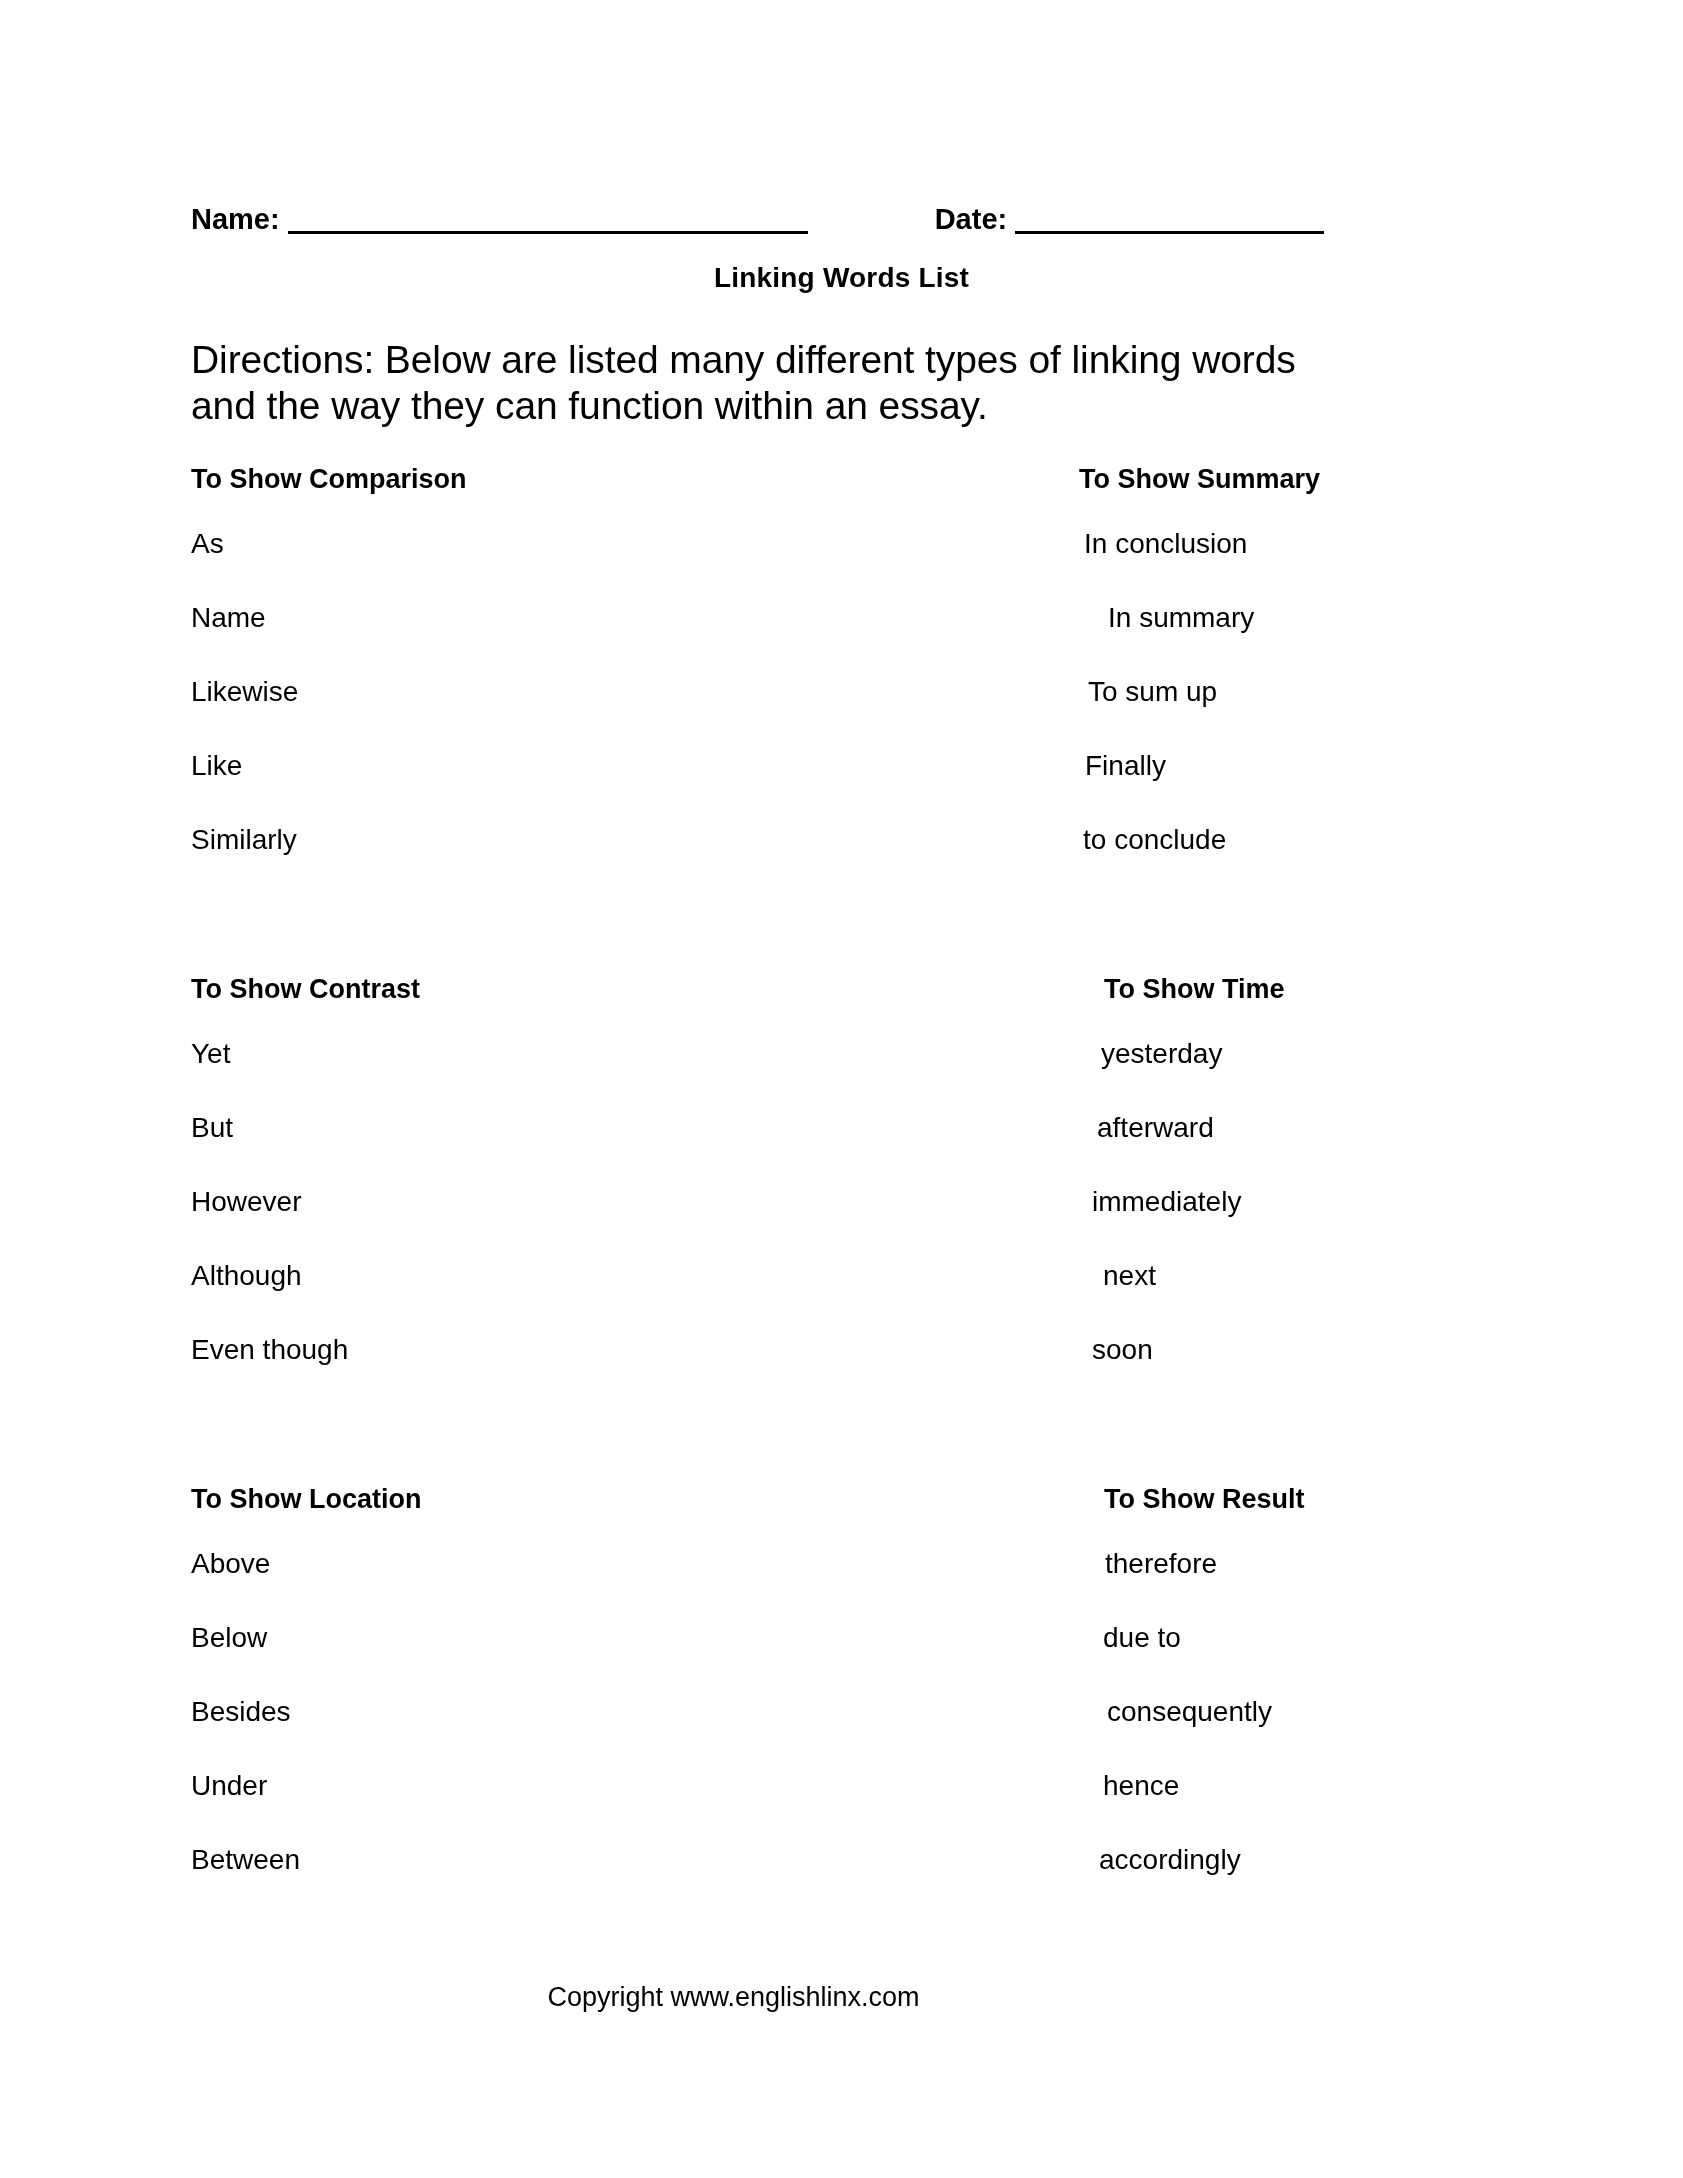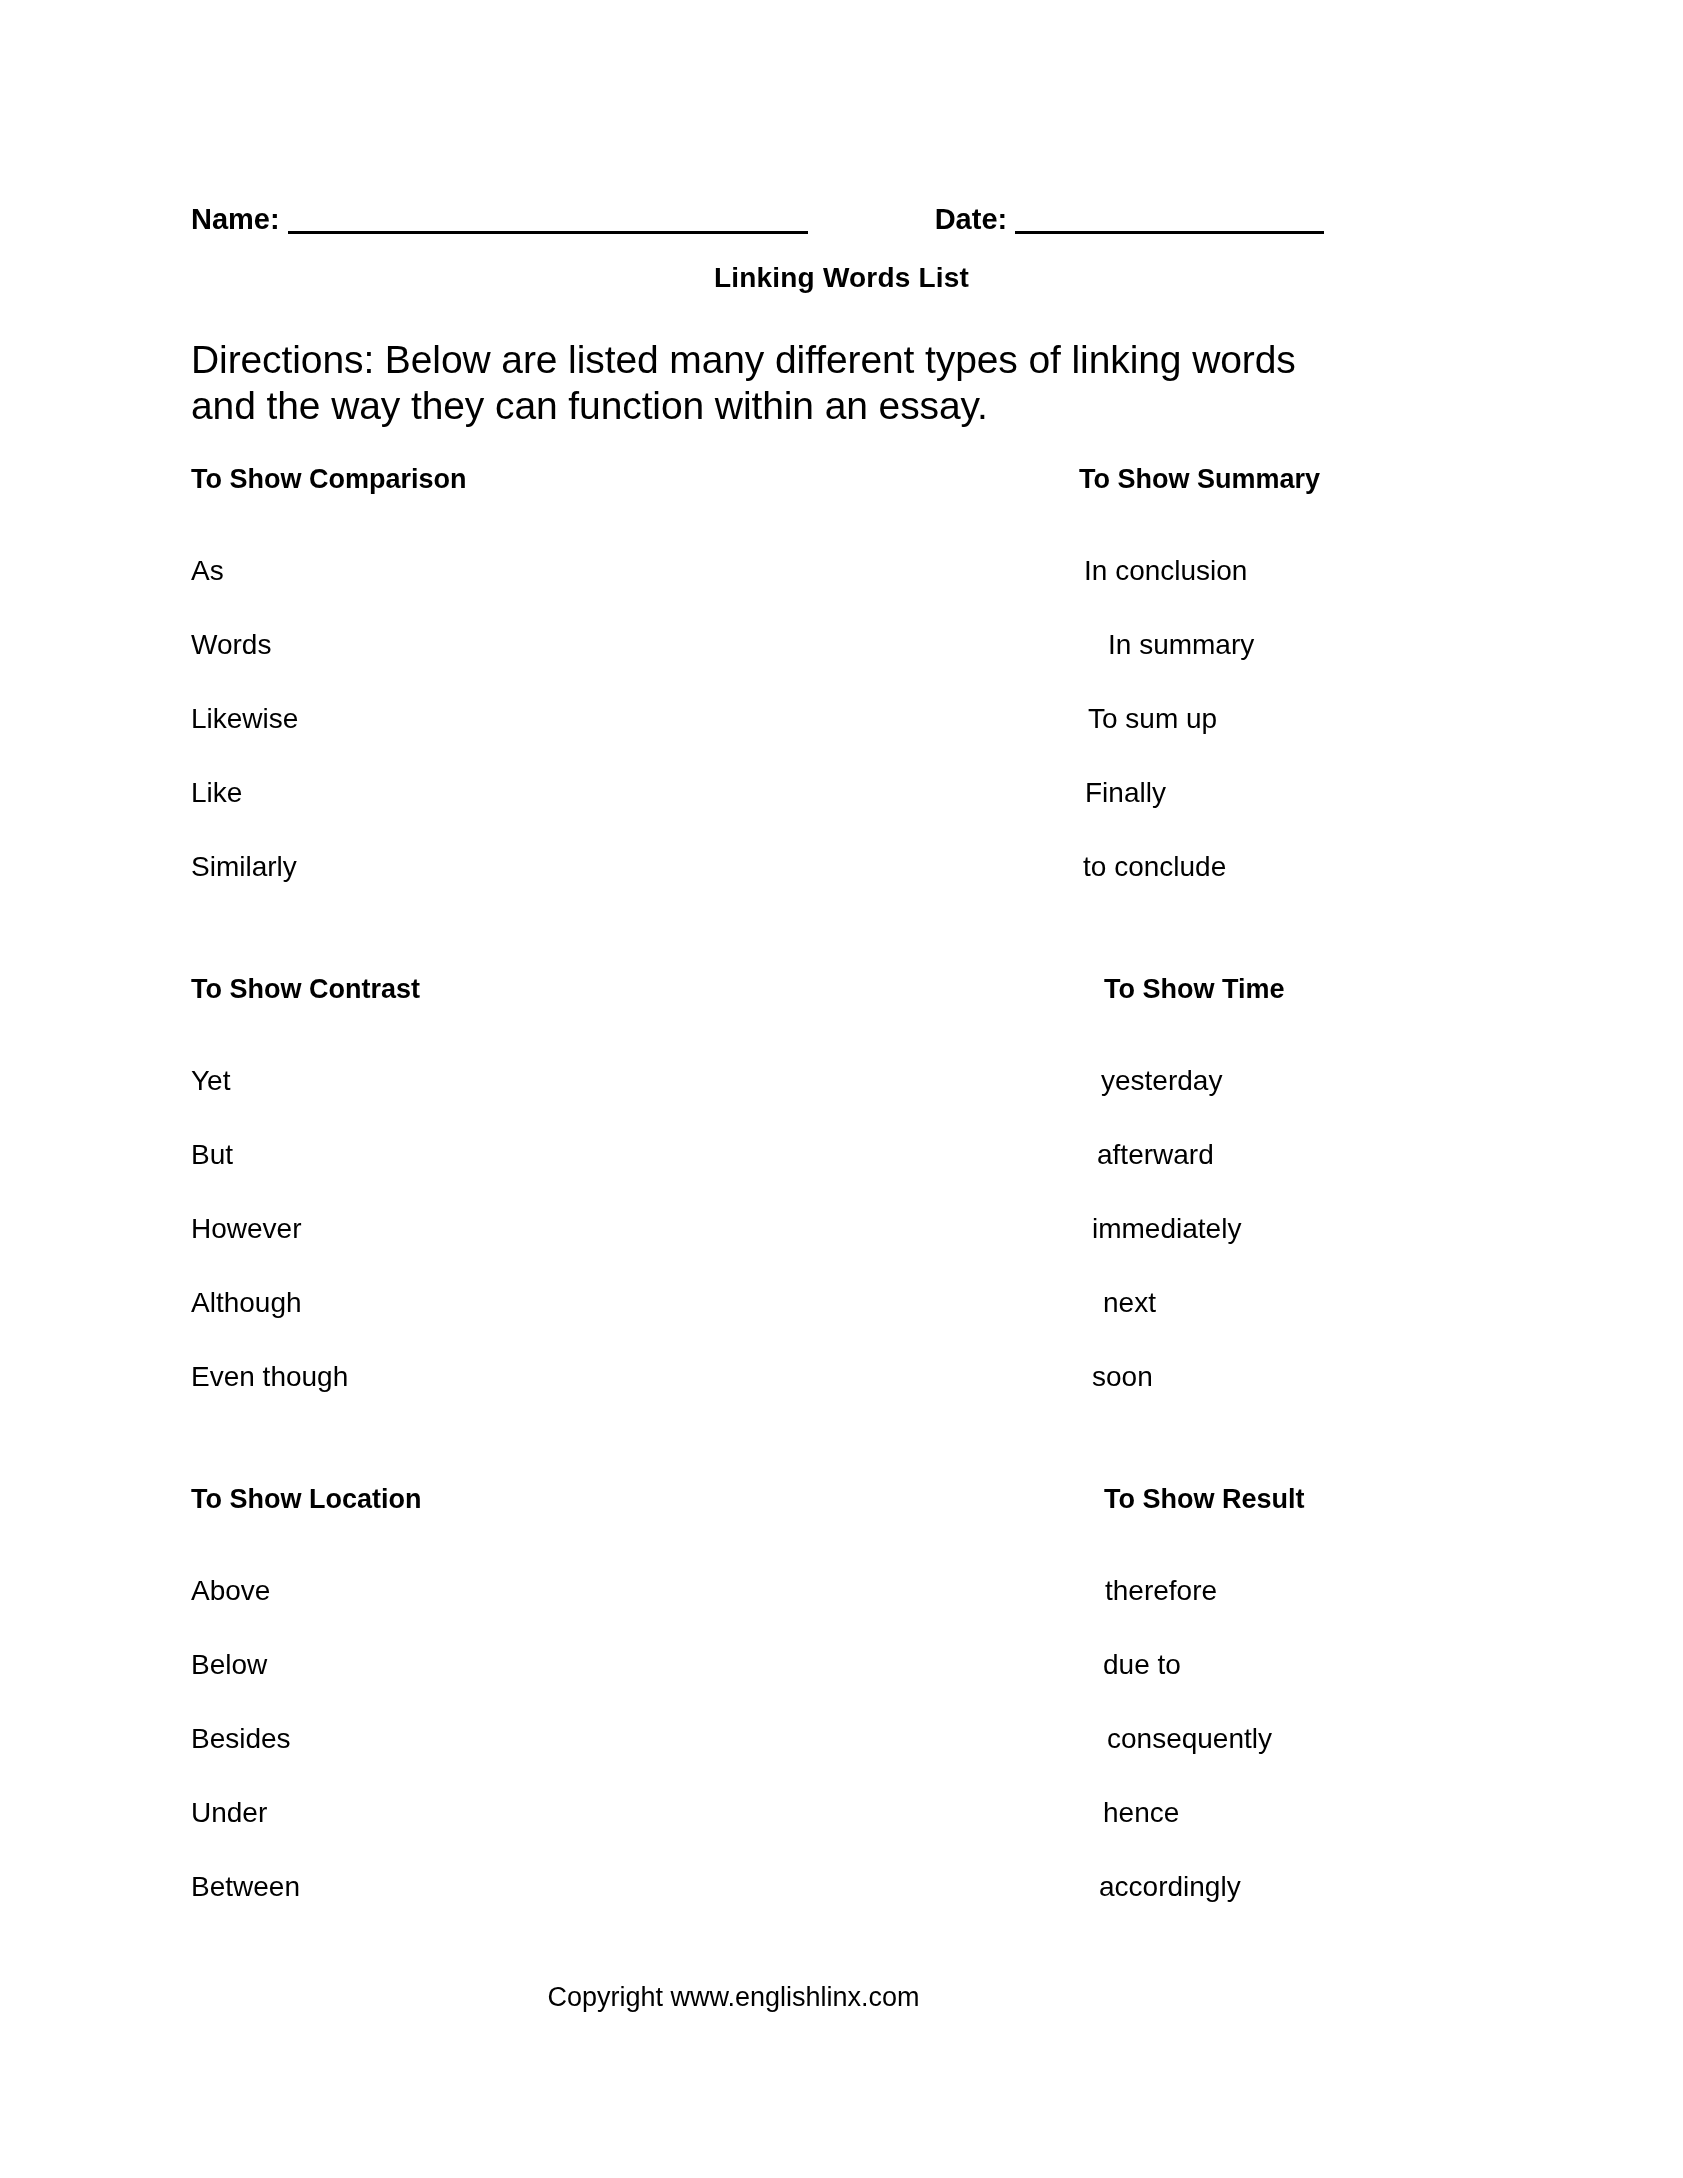--- a/index.html
+++ b/index.html
@@ -104,21 +104,21 @@
     padding: 0;
     list-style: none;
   }
   .item {
     font-size: 28px;
     line-height: 32px;
     height: 32px;
     white-space: nowrap;
   }
   
-  .item-list > .item:first-child { margin-top: 59px; }
+  .item-list > .item:first-child { margin-top: 32px; }
   .item-list > .item + .item { margin-top: 42px; }
 
   
   .footer {
     position: absolute;
     left: 0;
     top: 1982px;
     width: 1683px;
     padding-right: 216px;
     box-sizing: border-box;
@@ -141,21 +141,21 @@
 
   <div class="title">Linking Words List</div>
 
   <div class="directions">Directions: Below are listed many different types of linking words and the way they can function within an essay.</div>
 
   <div class="section section-1">
     <div class="col col-left">
       <div class="col-head">To Show Comparison</div>
       <ul class="item-list">
         <li class="item">As</li>
-        <li class="item">Words</li>
+        <li class="item">Name</li>
         <li class="item">Likewise</li>
         <li class="item">Like</li>
         <li class="item">Similarly</li>
       </ul>
     </div>
     <div class="col col-right">
       <div class="col-head">To Show Summary</div>
       <ul class="item-list">
         <li class="item" style="padding-left:5px;">In conclusion</li>
         <li class="item" style="padding-left:5px;margin-left:24px;">In summary</li>

